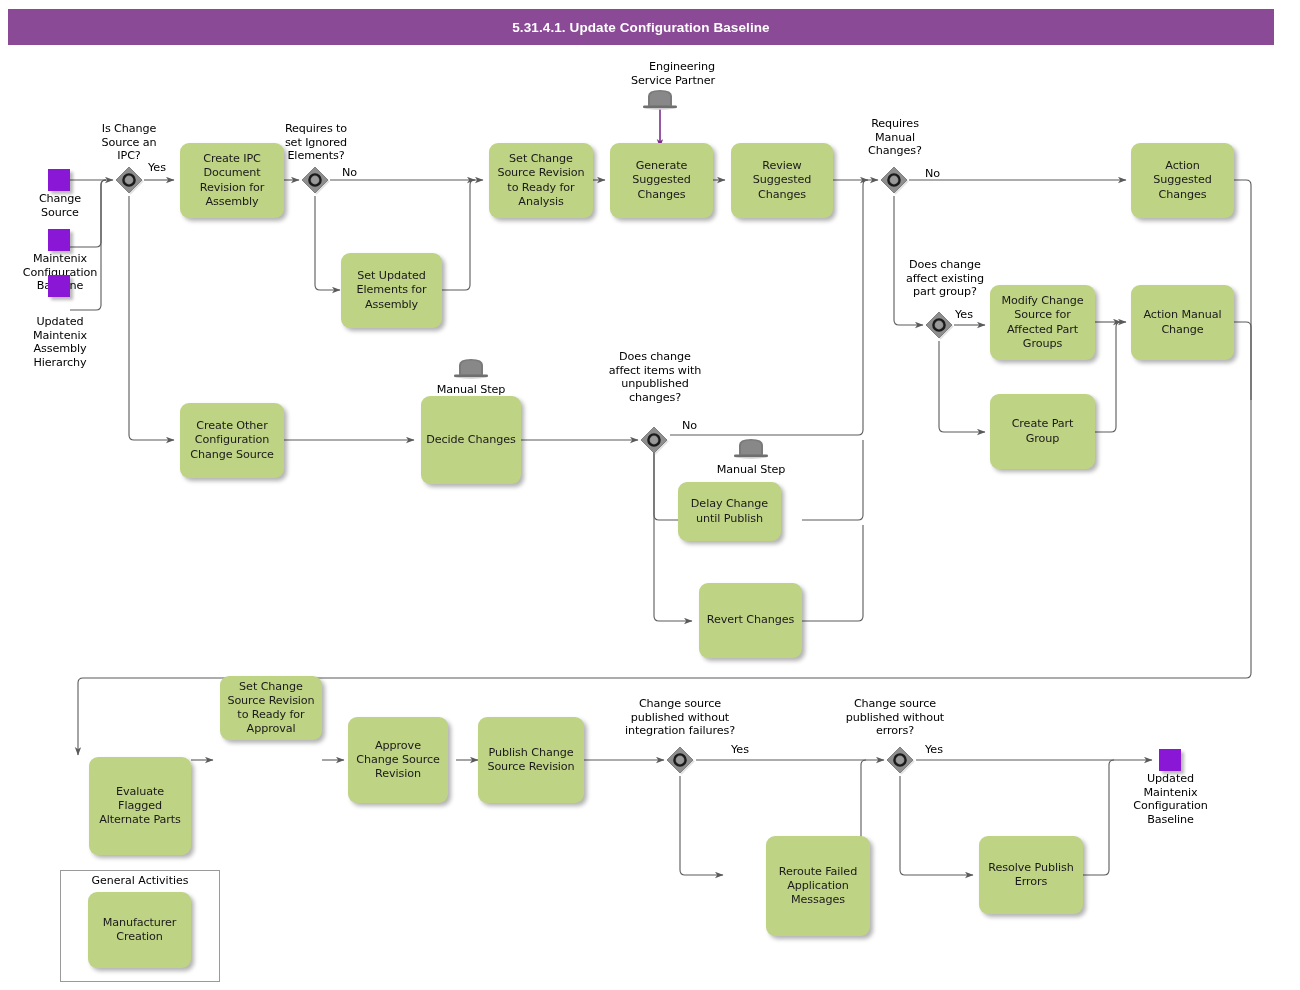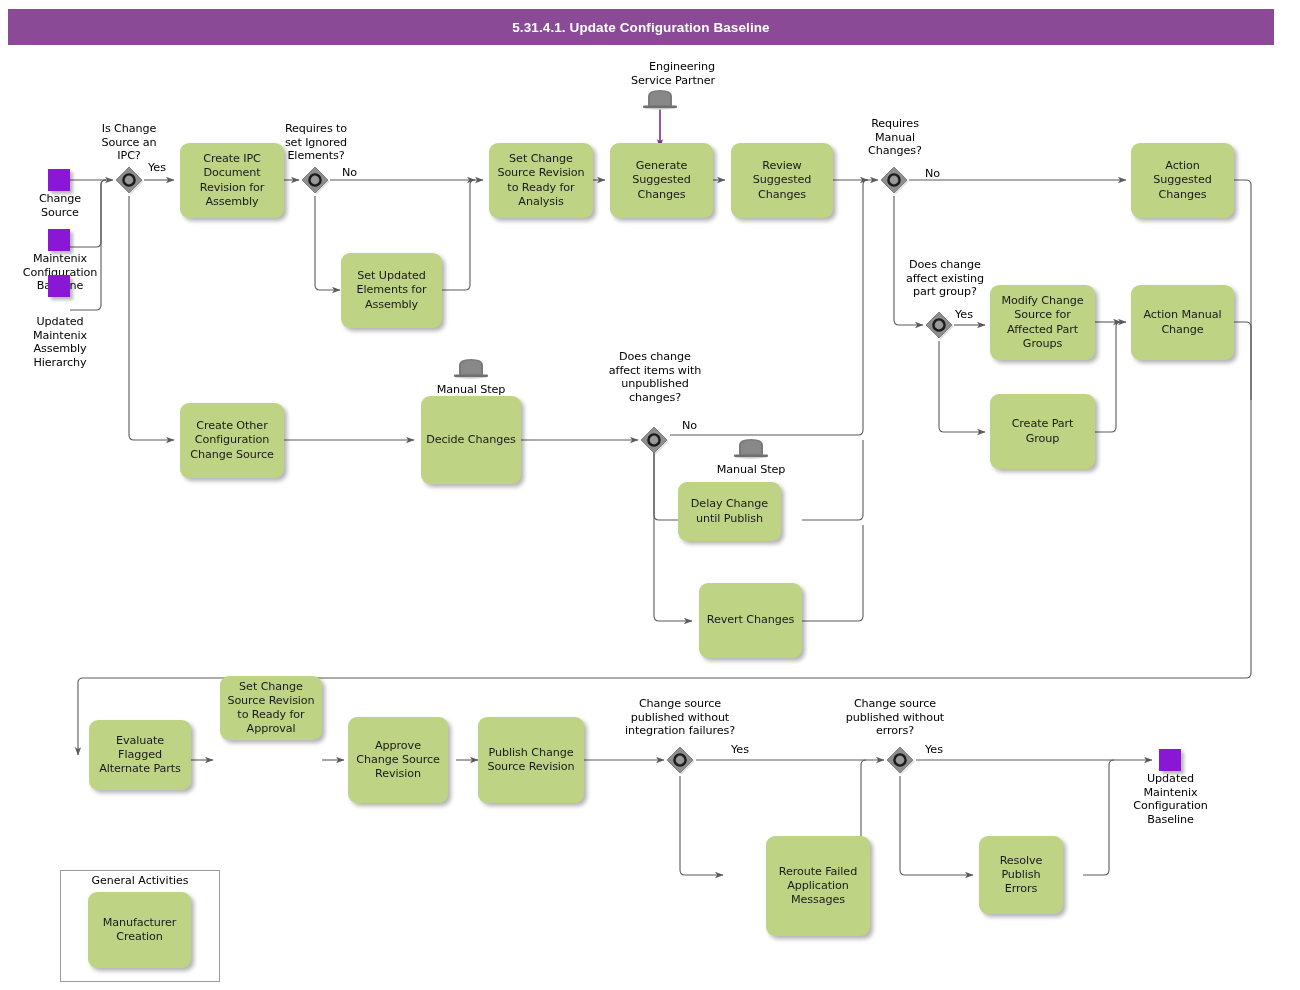--- a/index.html
+++ b/index.html
@@ -384,21 +384,21 @@
 
   <div class="task" style="left:678px; top:482px; width:103px; height:59px;">
     <span>Delay Change
 until Publish</span>
   </div>
 
   <div class="task" style="left:699px; top:583px; width:103px; height:75px;">
     <span>Revert Changes</span>
   </div>
 
-  <div class="task" style="left:89px; top:720px; width:102px; height:70px;">
+  <div class="task" style="left:89px; top:757px; width:102px; height:98px;">
     <span>Evaluate
 Flagged
 Alternate Parts</span>
   </div>
 
   <div class="task" style="left:220px; top:676px; width:102px; height:64px;">
     <span>Set Change
 Source Revision
 to Ready for
 Approval</span>
@@ -413,21 +413,21 @@
     <span>Publish Change
 Source Revision</span>
   </div>
 
   <div class="task" style="left:729px; top:836px; width:104px; height:100px;margin-left:37px;">
     <span>Reroute Failed
 Application
 Messages</span>
   </div>
 
-  <div class="task" style="left:979px; top:836px; width:84px; height:78px;">
+  <div class="task" style="left:979px; top:836px; width:104px; height:78px;">
     <span>Resolve Publish
 Errors</span>
   </div>
 
   <div id="legend-box"></div>
   <div id="legend-title">General Activities</div>
   <div class="task" style="left:88px; top:892px; width:103px; height:76px;">
     <span>Manufacturer
 Creation</span>
   </div>

